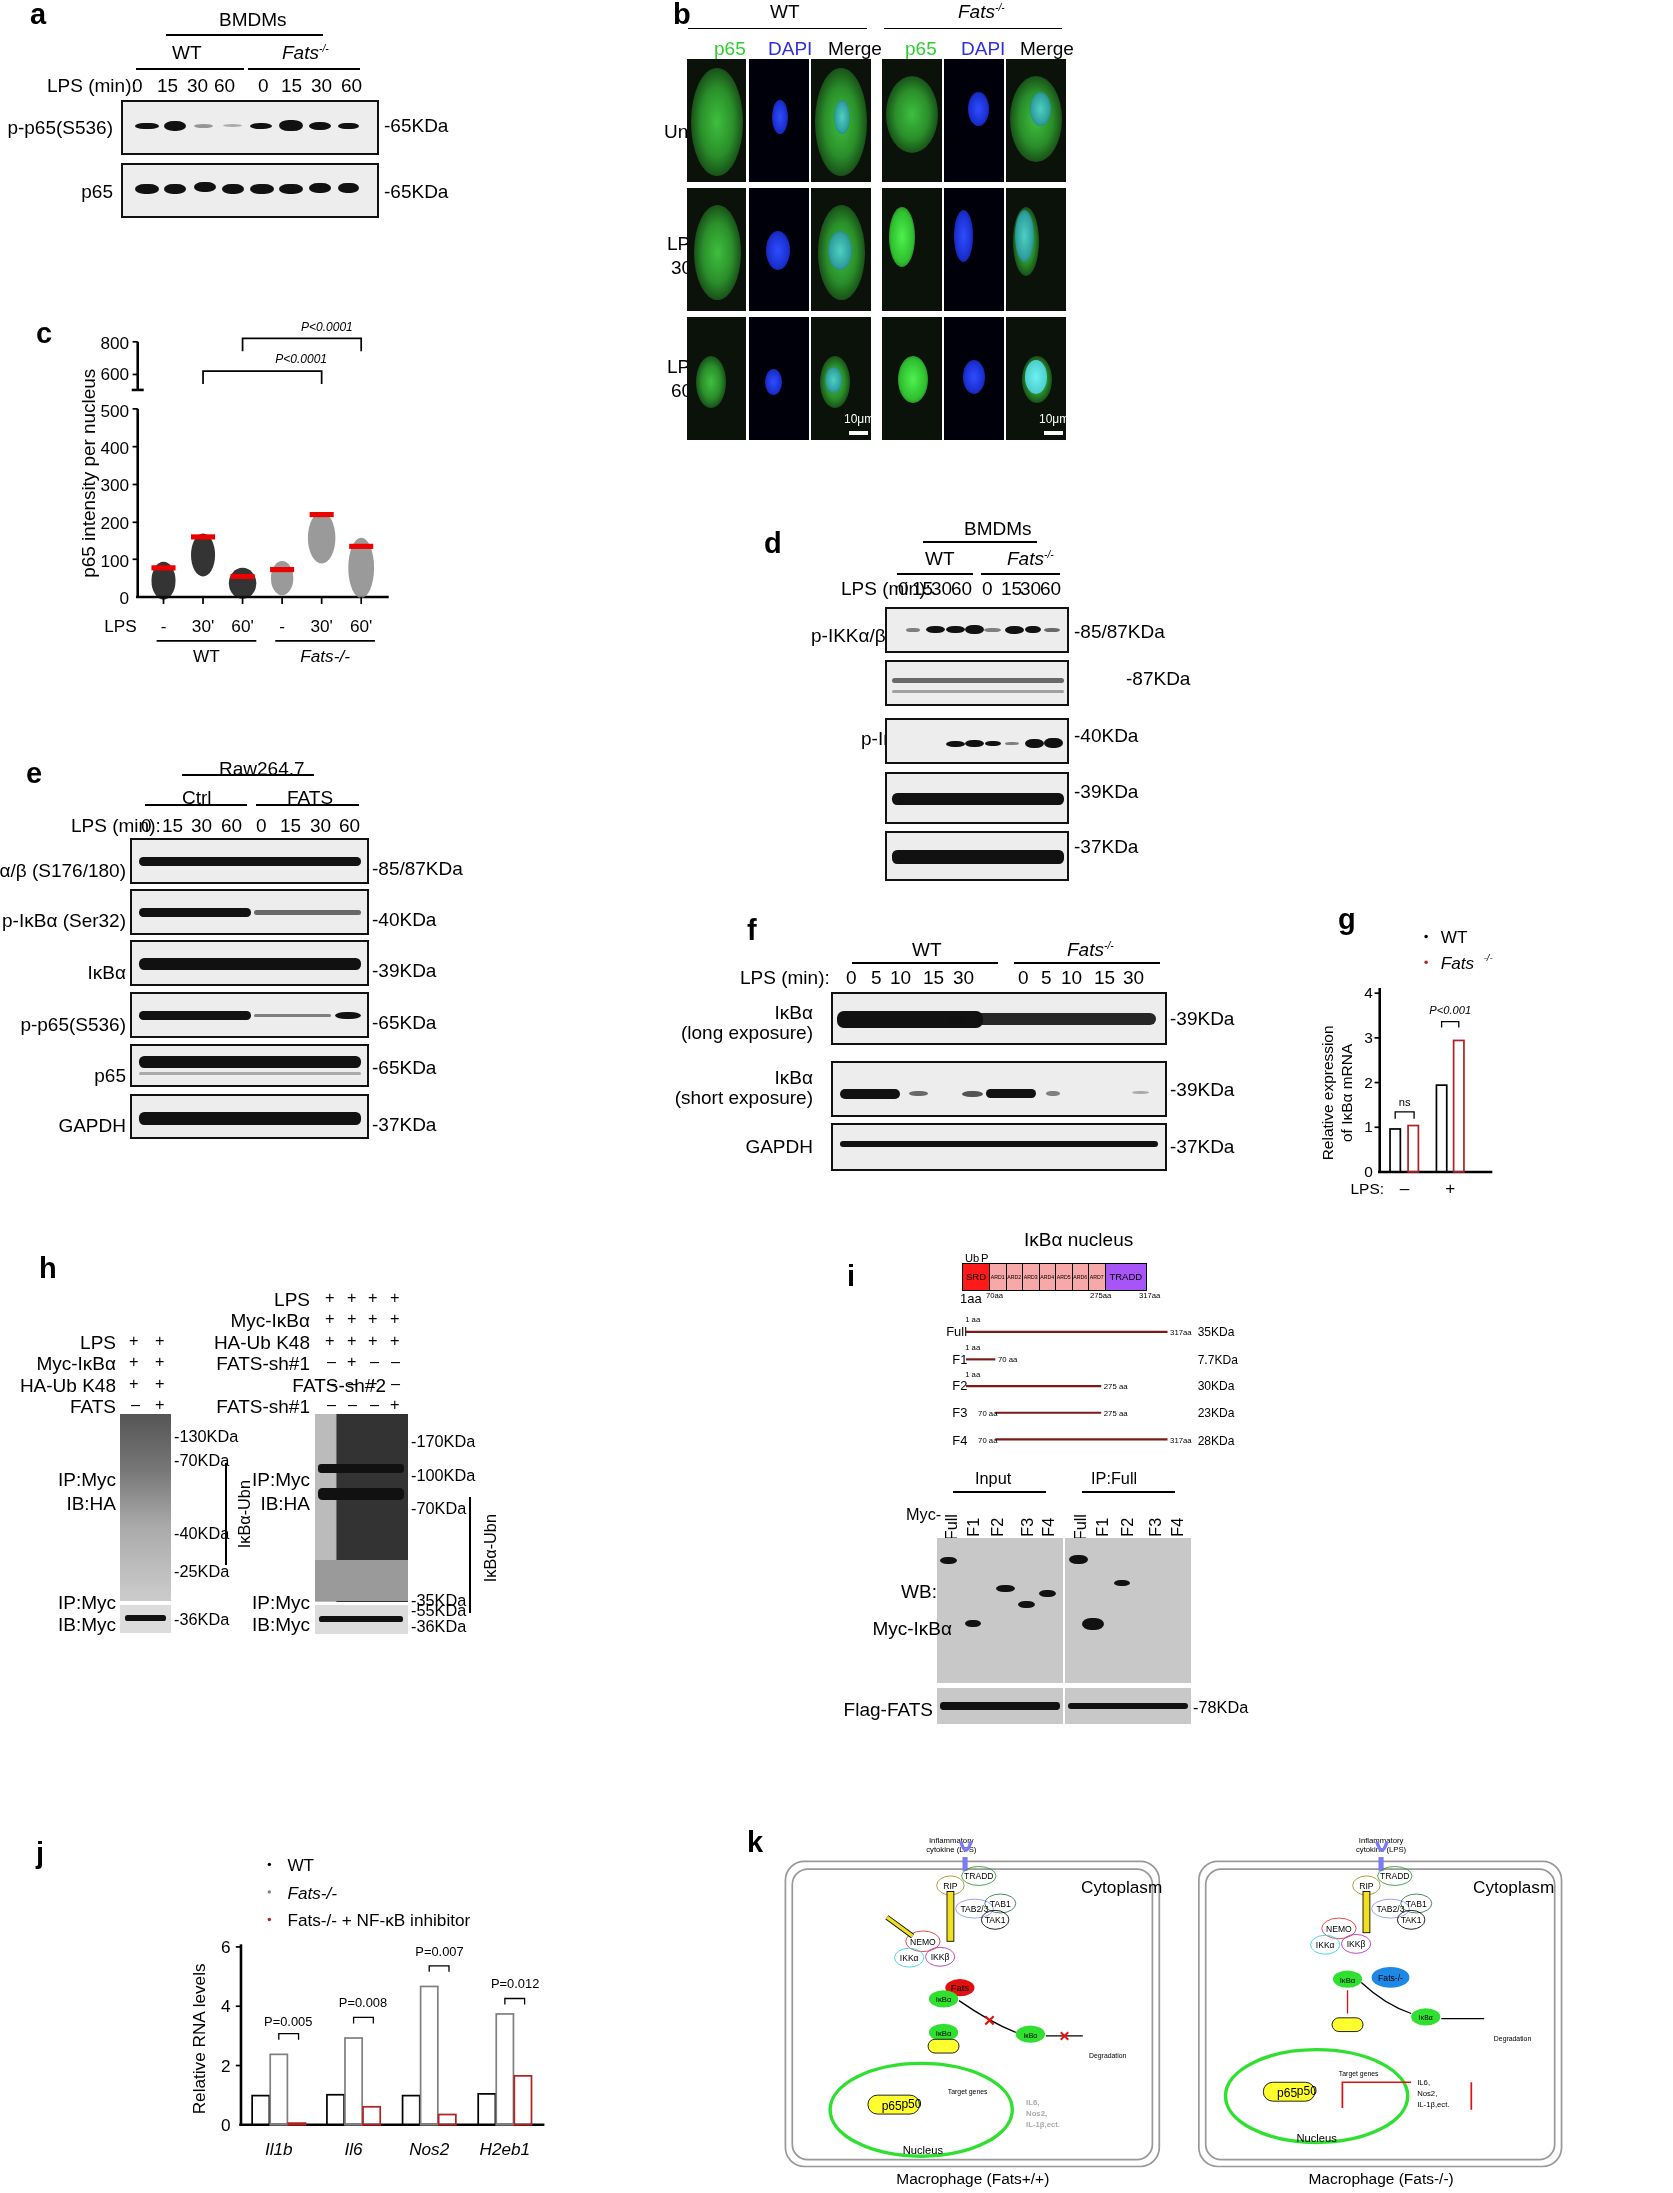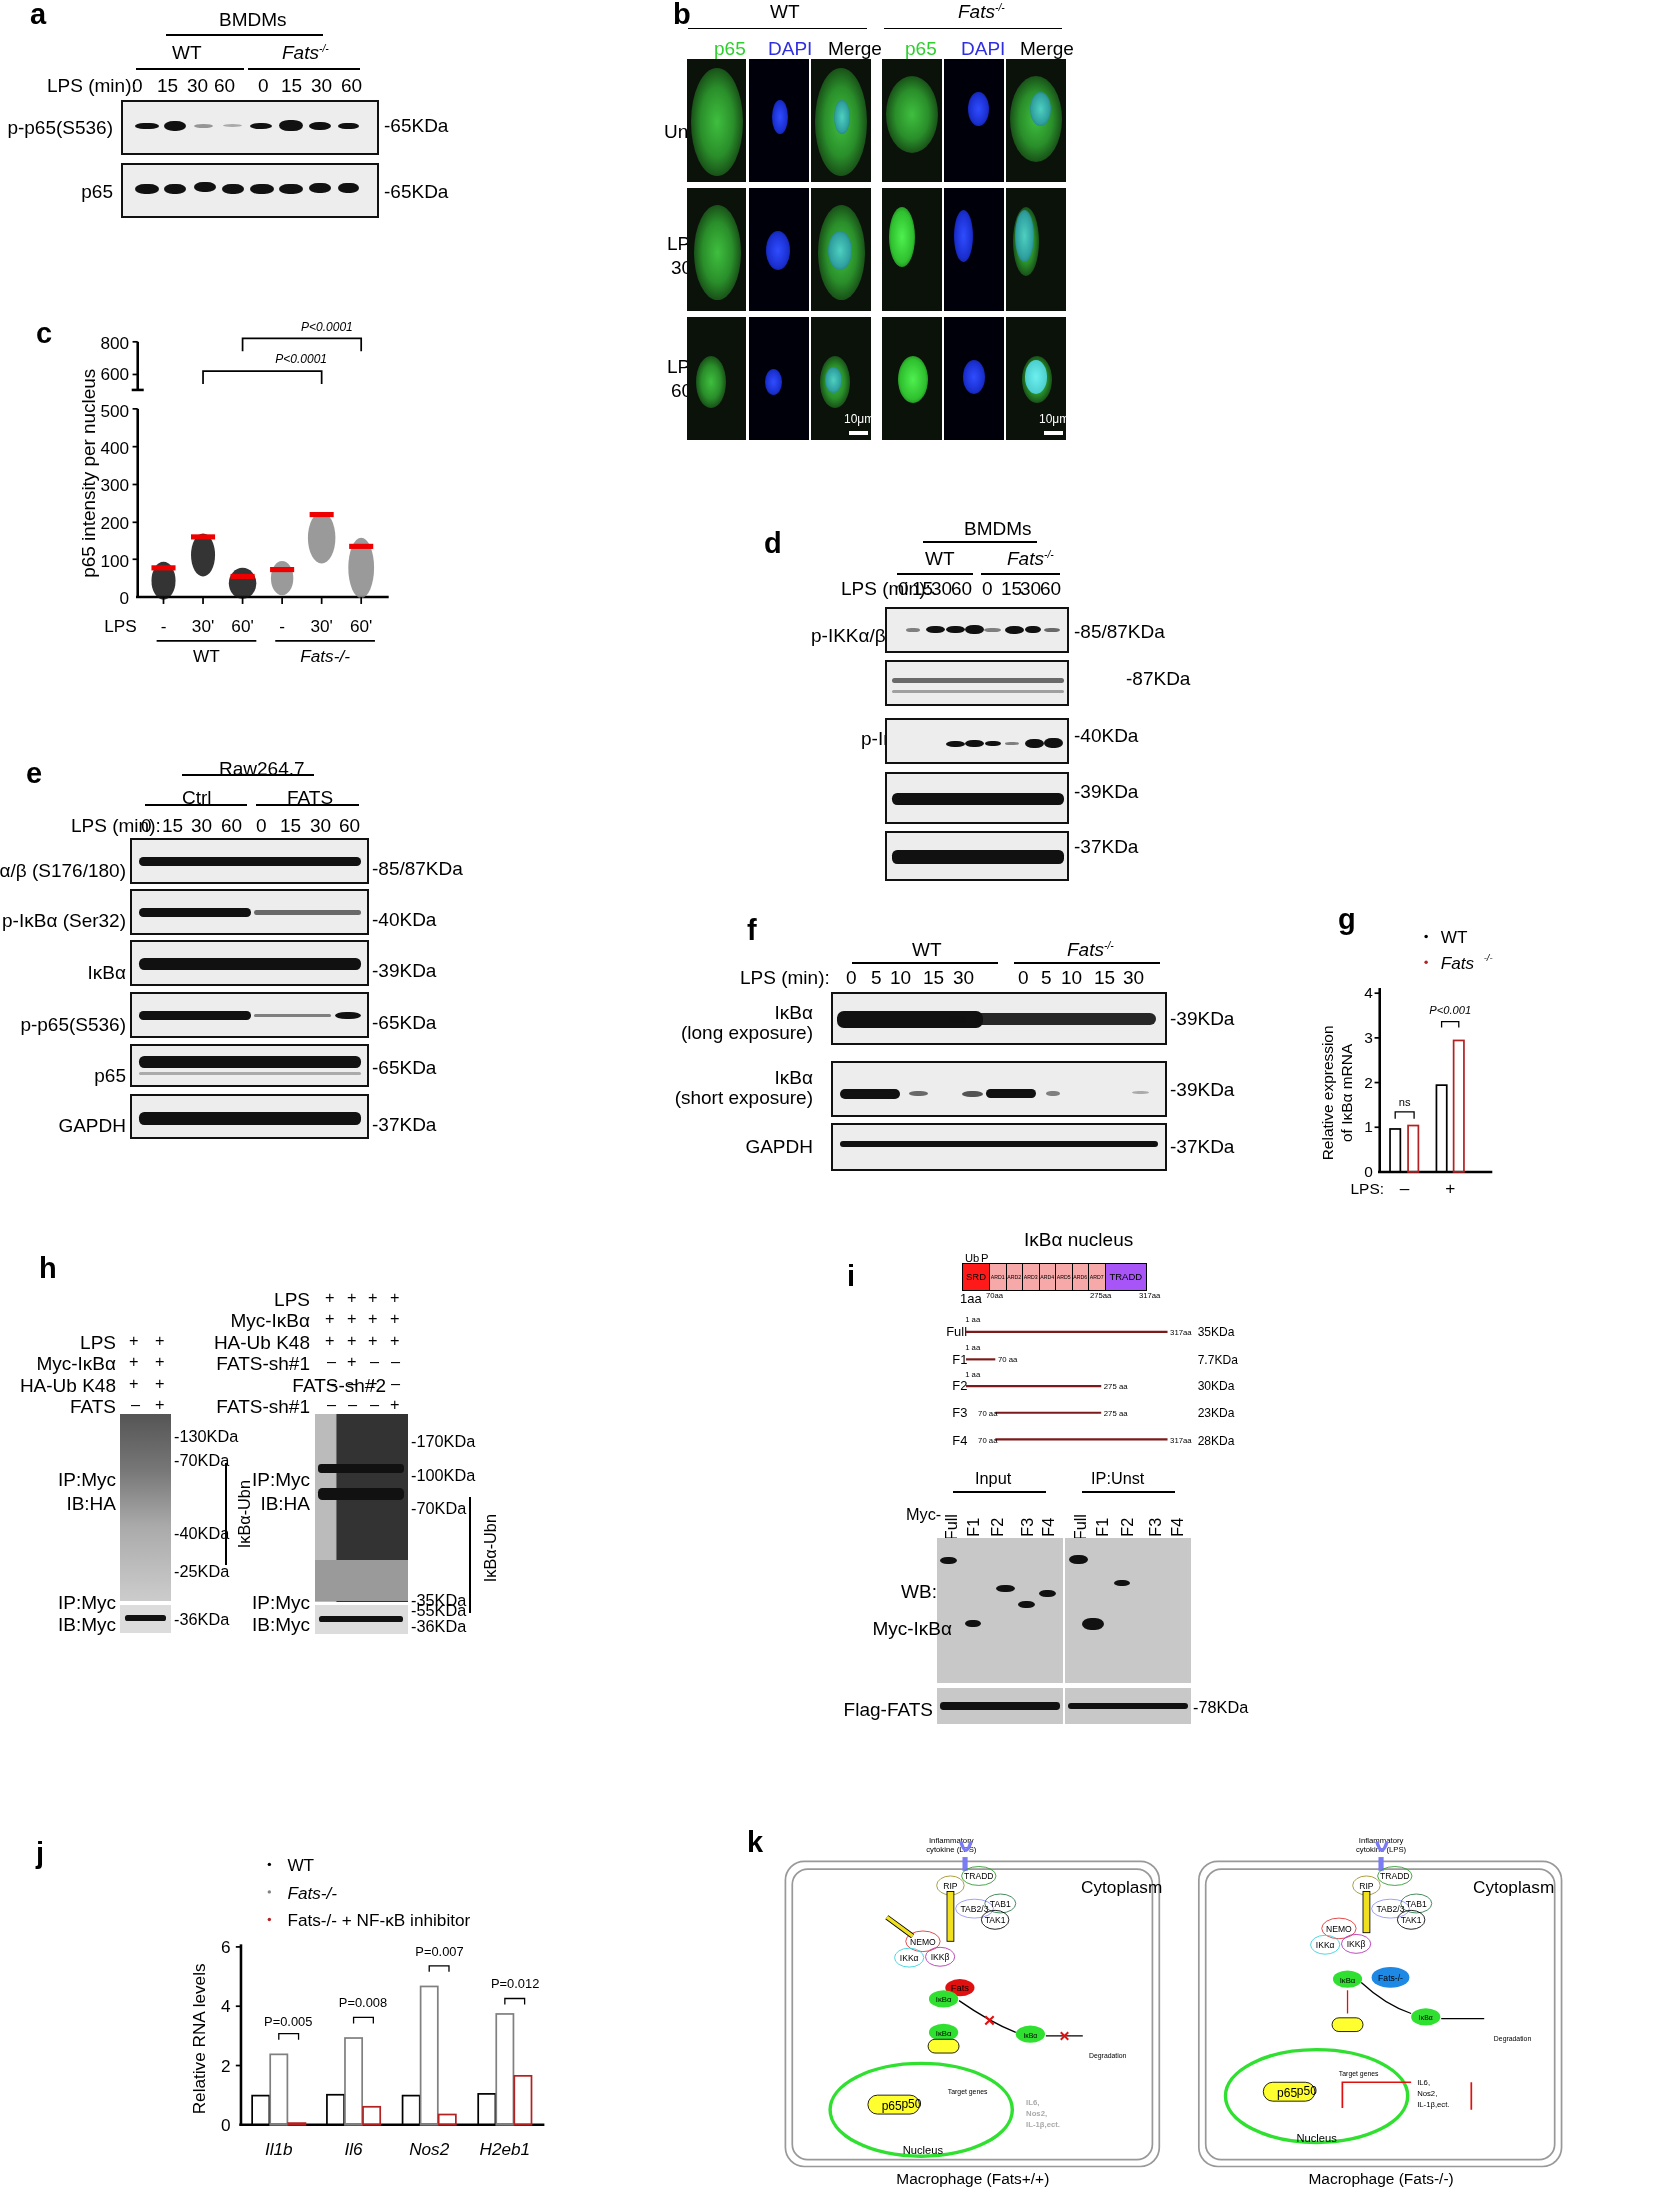--- a/index.html
+++ b/index.html
@@ -583,21 +583,21 @@
     <g font-size="14">
         <text x="312" y="28">35KDa</text>
         <text x="312" y="60">7.7KDa</text>
         <text x="312" y="91">30KDa</text>
         <text x="312" y="122">23KDa</text>
         <text x="312" y="154">28KDa</text>
       </g>
   </svg>
 
   <div class="txt sm" style="left:975px;top:1470px">Input</div>
-  <div class="txt sm" style="left:1091px;top:1470px">IP:Unst</div>
+  <div class="txt sm" style="left:1091px;top:1470px">IP:Full</div>
   <div class="rule" style="left:953px;top:1491px;width:93px"></div>
   <div class="rule" style="left:1082px;top:1491px;width:93px"></div>
   <div class="txt sm" style="left:906px;top:1506px">Myc-</div>
   <div>
     <div class="txt sm" style="left:938px;top:1519px;transform:rotate(-90deg)">Full</div>
     <div class="txt sm" style="left:964px;top:1519px;transform:rotate(-90deg)">F1</div>
     <div class="txt sm" style="left:988px;top:1519px;transform:rotate(-90deg)">F2</div>
     <div class="txt sm" style="left:1018px;top:1519px;transform:rotate(-90deg)">F3</div>
     <div class="txt sm" style="left:1039px;top:1519px;transform:rotate(-90deg)">F4</div>
     <div class="txt sm" style="left:1067px;top:1519px;transform:rotate(-90deg)">Full</div>

